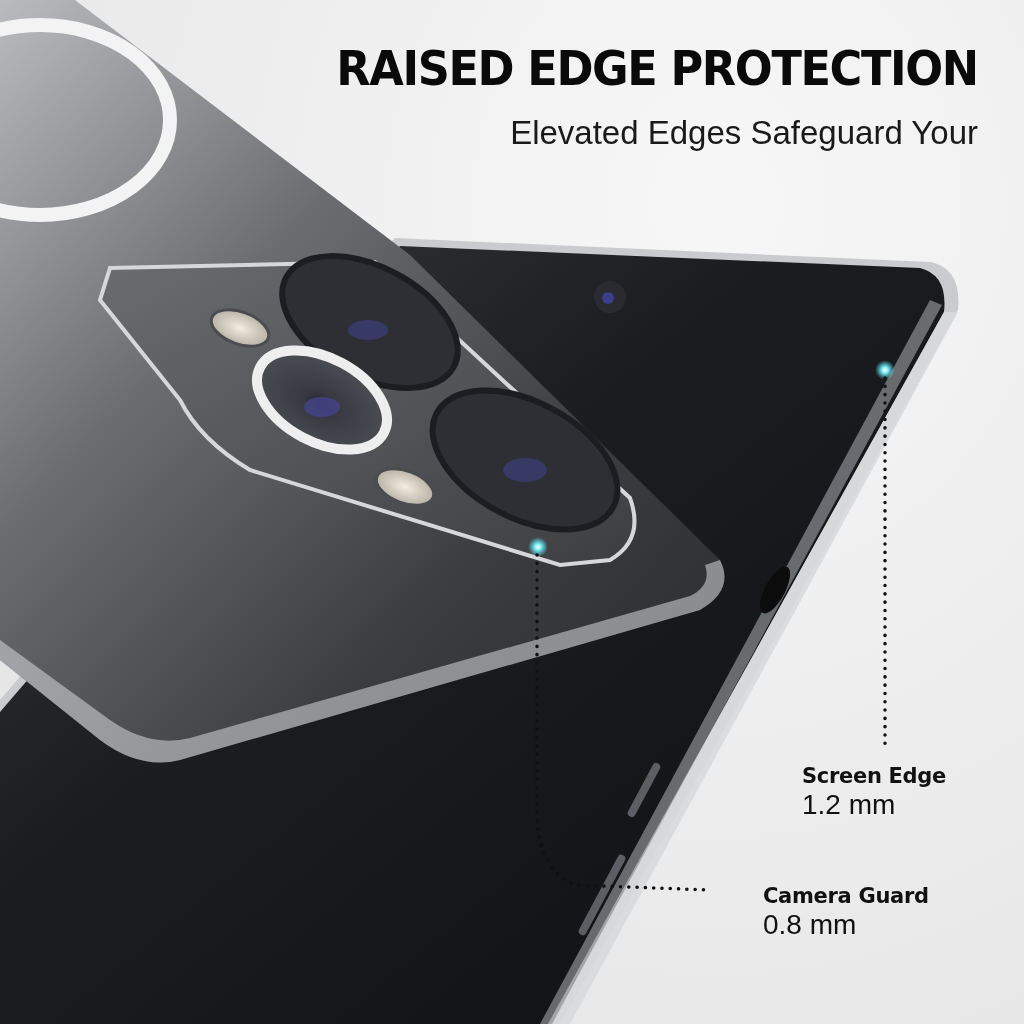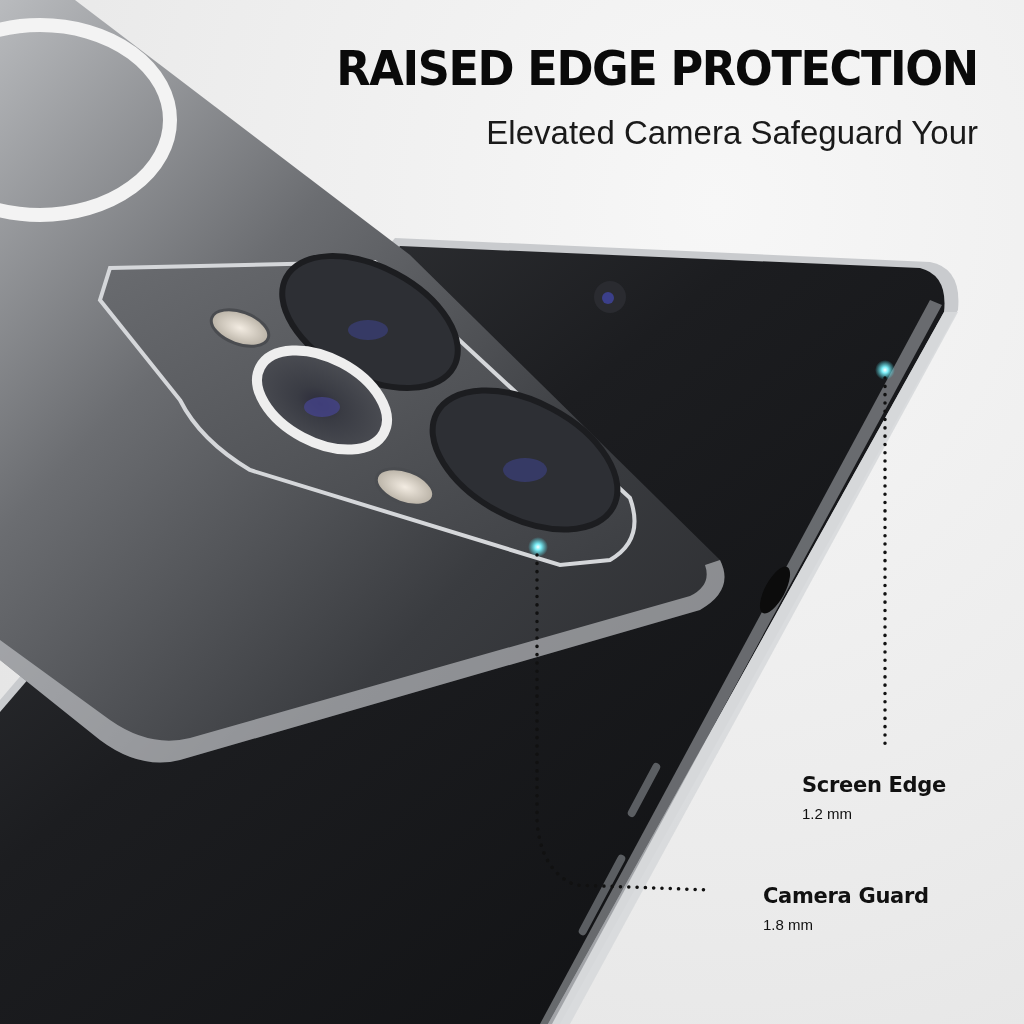--- a/index.html
+++ b/index.html
@@ -10,22 +10,22 @@
   .headline { position: absolute; right: 46px; top: 40px; margin: 0;
               font-family: "DejaVu Sans", sans-serif; font-weight: 900; font-size: 48px;
               letter-spacing: -1.5px; color: #0a0a0a; white-space: nowrap;
               transform: scaleX(0.93); transform-origin: right center; }
   .subhead { position: absolute; right: 46px; top: 110px; text-align: right;
              font-family: "Liberation Sans", sans-serif; font-size: 33px; line-height: 46px;
              color: #1a1a1a; font-weight: 400; }
   .subhead span { display: block; }
   .callout { position: absolute; font-family: "DejaVu Sans", sans-serif; color: #111; }
   .callout .title { font-weight: 700; font-size: 21px; line-height: 28px; display: block; letter-spacing: -0.3px; }
-  .callout .value { font-weight: 400; font-size: 15px; line-height: 30px; display: block; font-family: "Liberation Sans", sans-serif; }
-  #callout-screen { left: 802px; top: 762px; margin-top: 9px; }
+  .callout .value { font-weight: 400; font-size: 28px; line-height: 30px; display: block; font-family: "Liberation Sans", sans-serif; }
+  #callout-screen { left: 802px; top: 762px; }
   #callout-camera { left: 733px; top: 882px; margin-left: 30px; }
 </style>
 </head>
 <body>
 
 <svg id="scene" viewBox="0 0 1024 1024" xmlns="http://www.w3.org/2000/svg">
   <defs>
     <linearGradient id="backGrad" x1="0" y1="0" x2="1" y2="1">
       <stop offset="0" stop-color="#b9bbbe"></stop>
       <stop offset="0.35" stop-color="#6b6d71"></stop>
@@ -97,23 +97,23 @@
   <g>
     <circle cx="885" cy="370" r="10" fill="url(#glow)"></circle>
     <line x1="885" y1="378" x2="885" y2="745" stroke="#111" stroke-width="3.5" stroke-dasharray="0.1 8.2" stroke-linecap="round"></line>
     <circle cx="538" cy="547" r="10" fill="url(#glow)"></circle>
     <path d="M537 555 L537 820 Q540 870 575 885 L710 890" fill="none" stroke="#111" stroke-width="3.5" stroke-dasharray="0.1 8.2" stroke-linecap="round"></path>
   </g>
 </svg>
 
 <h1 class="headline">RAISED EDGE PROTECTION</h1>
 <div class="subhead">
-  <span>Elevated Camera Safeguard Your</span>
+  <span>Elevated Edges Safeguard Your</span>
 </div>
 
 <div class="callout" id="callout-screen">
   <span class="title">Screen Edge</span>
   <span class="value">1.2 mm</span>
 </div>
 <div class="callout" id="callout-camera">
   <span class="title">Camera Guard</span>
-  <span class="value">1.8 mm</span>
+  <span class="value">0.8 mm</span>
 </div>
 
 </body></html>

